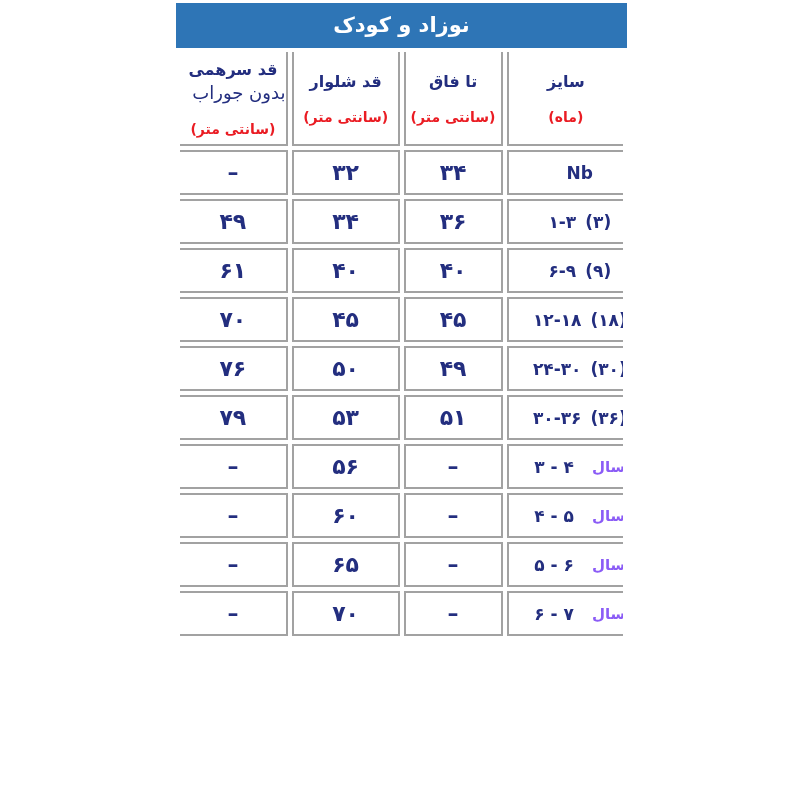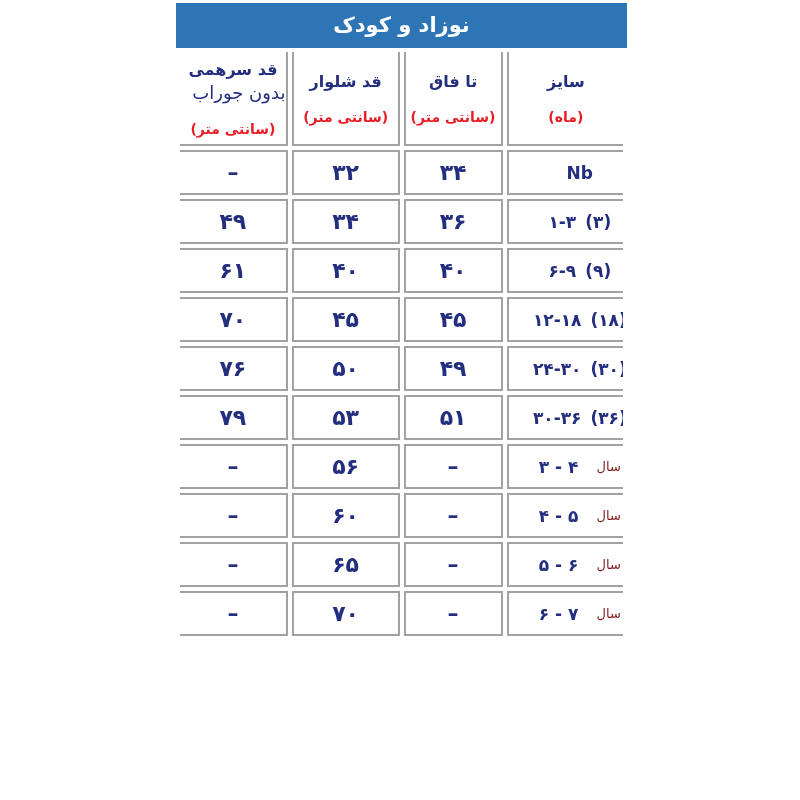--- a/index.html
+++ b/index.html
@@ -32,21 +32,21 @@
   }
   .size-flex{
     display:flex;flex-direction:row;justify-content:center;align-items:center;
     gap:9px;direction:ltr;margin-left:28px;
   }
   .size-flex .num{
     color:#232e7f;font-weight:bold;font-size:17px;
     direction:ltr;unicode-bidi:bidi-override;white-space:nowrap;
   }
   .size-flex .word{
-    color:#7f1d1d;font-weight:normal;font-size:13px;direction:rtl;margin-left:9px;
+    color:#8b5cf6;font-weight:bold;font-size:15px;direction:rtl;margin-left:9px;
   }
   tr.drow:first-child .size-flex .num{
     font-family:"DejaVu Serif",serif;font-style:italic;font-size:19px;
   }
 </style>
 </head>
 <body>
 
 <div class="sheet">
   <div class="tablewrap">

